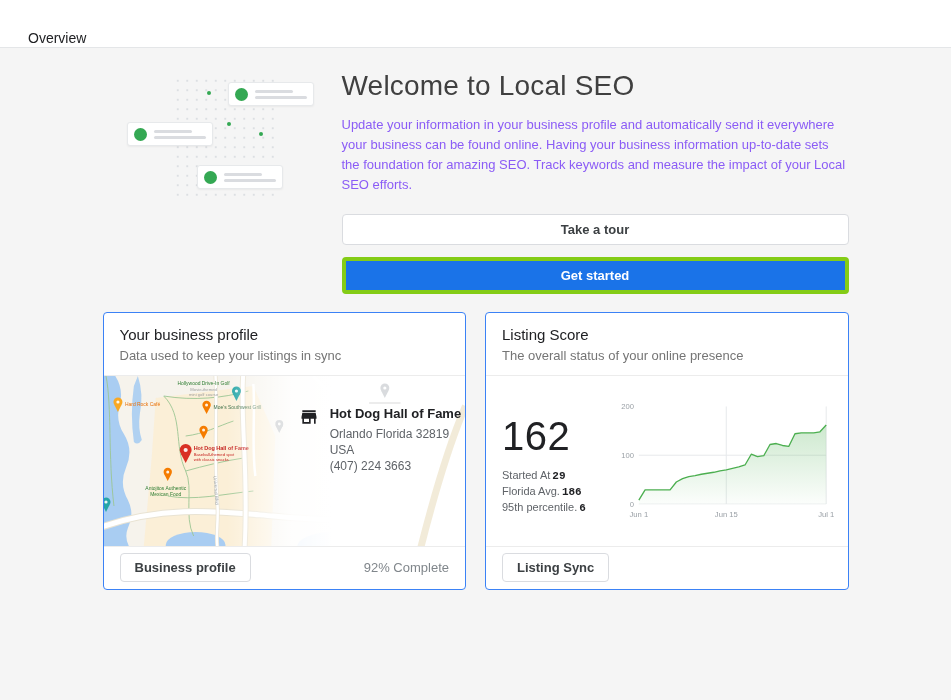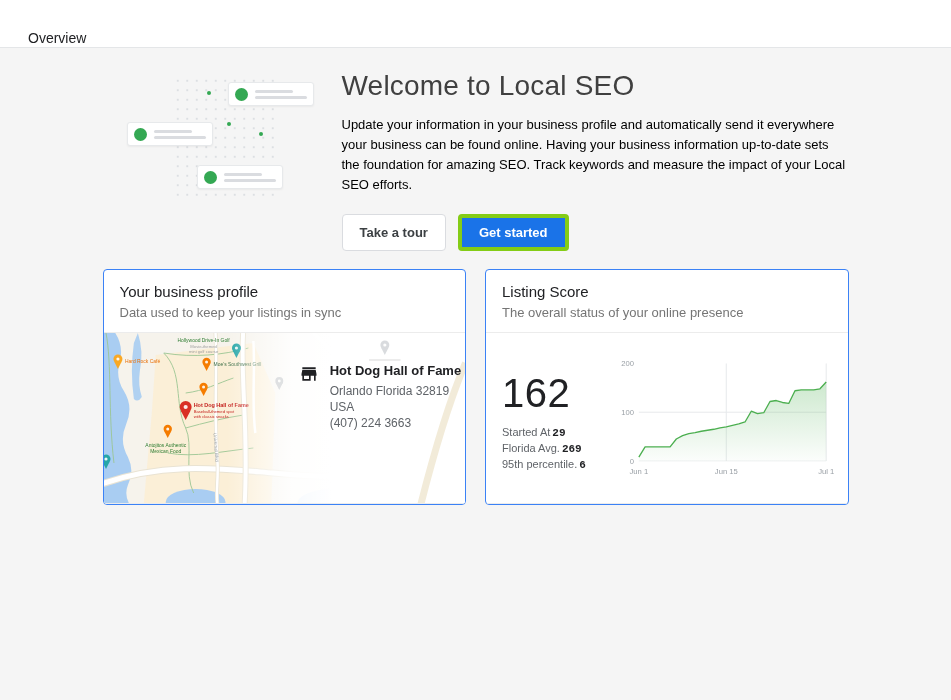--- a/index.html
+++ b/index.html
@@ -40,22 +40,22 @@
   .chip-lines { display:flex; flex-direction:column; gap:3px; }
   .chip-lines i { display:block; height:3px; border-radius:2px; background:#dadce0; }
   .chip-lines .l1 { width:38px; }
   .chip-lines .l2 { width:52px; }
   .chip1 { left:113px; top:20px; }
   .chip2 { left:12px;  top:60px; }
   .chip3 { left:82px;  top:103px; }
 
   .hero-text { flex:1; padding-left:10px; padding-top:2px; }
   .hero-title { margin:6px 0 13px; font-size:28px; font-weight:400; color:#404040; letter-spacing:.2px; }
-  .hero-desc { margin:0 0 18px; font-size:13px; line-height:1.55; color:#000000; max-width:528px; }
-  .hero-buttons { display:flex; gap:12px; }
+  .hero-desc { margin:0 0 18px; font-size:13px; line-height:1.55; color:#8b5cf6; max-width:528px; }
+  .hero-buttons { display:flex; gap:12px;flex-direction:column; }
   .btn {
     font-family:inherit; font-size:13px; font-weight:700; border-radius:4px;
     padding:8px 17px; cursor:pointer; line-height:1;
   }
   .btn-secondary { background:#fff; border:1px solid #dadce0; color:#3c4043; }
   .btn-primary   { background:#1a73e8; border:4px solid #84cc16; color:#fff; }
 
   
   .cards { display:flex; gap:19px; margin-top:18px; }
   .card { flex:1; background:#fff; border:1px solid #3b82f6; border-radius:4px; overflow:hidden; }
@@ -260,37 +260,41 @@
           </svg>
           <div>
             <div class="biz-name">Hot Dog Hall of Fame</div>
             <div class="biz-line">Orlando Florida 32819</div>
             <div class="biz-line">USA</div>
             <div class="biz-line">(407) 224 3663</div>
           </div>
         </div>
       </div>
       <div class="divider"></div>
+      <div class="card-footer">
+        <button class="btn-small">Business profile</button>
+        <span class="completion">92% Complete</span>
+      </div>
     </div>
 
     <div class="card">
       <div class="card-header">
         <div class="card-title">Listing Score</div>
         <div class="card-subtitle">The overall status of your online presence</div>
       </div>
       <div class="divider"></div>
       <div class="score-media">
         <div class="score-block">
           <div class="score-number">162</div>
           <div class="score-stats">
             <div class="stat-row">
               <span>Started At</span><span class="stat-value">29</span>
             </div>
             <div class="stat-row">
-              <span>Florida Avg.</span><span class="stat-value">269</span>
+              <span>Florida Avg.</span><span class="stat-value">186</span>
             </div>
             <div class="stat-row">
               <span>95th percentile.</span><span class="stat-value">6</span>
             </div>
           </div>
         </div>
         <svg class="chart-svg" viewBox="0 0 238 136">
             <defs>
               <linearGradient id="ag" x1="0" y1="0" x2="0" y2="1">
                 <stop offset="0" stop-color="#4caf50" stop-opacity="0.28"></stop>
@@ -305,16 +309,19 @@
             <path d="M26,109.92 L32.53333333333333,99.21000000000001 L39.06666666666666,99.21000000000001 L45.6,99.21000000000001 L52.13333333333333,99.21000000000001 L58.666666666666664,99.21000000000001 L65.2,91.05 L71.73333333333333,87.48 L78.26666666666667,85.44 L84.8,84.42 L91.33333333333333,82.89 L97.86666666666666,81.87 L104.4,80.85 L110.93333333333334,79.32 L117.46666666666667,78.30000000000001 L124,76.77000000000001 L130.53333333333333,75.24000000000001 L137.06666666666666,73.19999999999999 L143.6,61.98 L150.13333333333333,64.53 L156.66666666666666,63.51 L163.2,51.78 L169.73333333333332,50.76 L176.26666666666668,52.800000000000004 L182.8,53.82 L189.33333333333334,40.56 L195.86666666666667,39.540000000000006 L202.4,39.540000000000006 L208.93333333333334,39.540000000000006 L215.46666666666667,38.519999999999996 L222,31.379999999999995" fill="none" stroke="#4caf50" stroke-width="1.4" stroke-linejoin="round"></path>
             <text x="21" y="117" text-anchor="end" fill="#9aa0a6" font-size="8">0</text>
             <text x="21" y="66" text-anchor="end" fill="#9aa0a6" font-size="8">100</text>
             <text x="21" y="15" text-anchor="end" fill="#9aa0a6" font-size="8">200</text>
             <text x="26" y="128" text-anchor="middle" fill="#9aa0a6" font-size="8">Jun 1</text>
             <text x="117.46666666666667" y="128" text-anchor="middle" fill="#9aa0a6" font-size="8">Jun 15</text>
             <text x="222" y="128" text-anchor="middle" fill="#9aa0a6" font-size="8">Jul 1</text>
           </svg>
       </div>
       <div class="divider"></div>
+      <div class="card-footer">
+        <button class="btn-small">Listing Sync</button>
+      </div>
     </div>
 
   </section>
 </main>
 
 </body></html>

